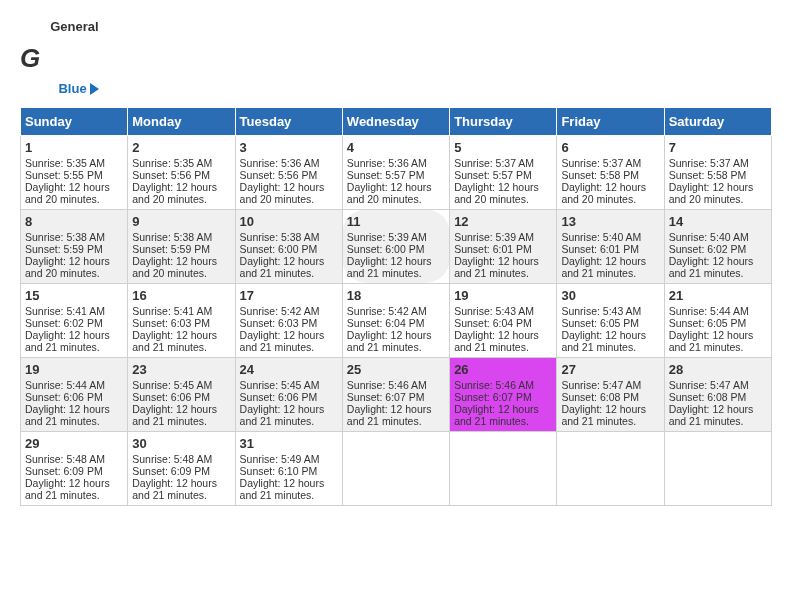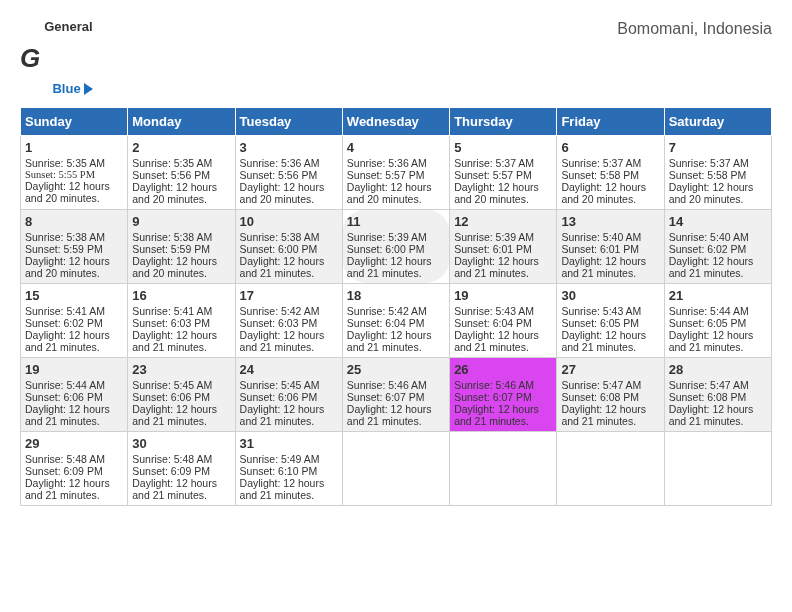--- a/index.html
+++ b/index.html
@@ -74,52 +74,51 @@
       gap: 0px;
     }
   </style>
 </head>
 <body>
 
 <div class="header">
   <div class="logo-container">
     <div class="logo-row">
       <span style="font-size:26px;font-weight:bold;font-style:italic;color:#333;">G</span>
-      <div style="display:flex;flex-direction:column;margin-left:4px;gap:48px;">
+      <div style="display:flex;flex-direction:column;margin-left:10px;gap:48px;">
         <span style="font-size:13px;font-weight:bold;color:#333;line-height:1.1;">General</span>
         <div style="display:flex;align-items:center;justify-content:flex-end;">
           <span style="font-size:13px;font-weight:bold;color:#1a6fbf;line-height:1.1;">Blue</span>
           <div style="width:0;height:0;border-left:9px solid #1a6fbf;border-top:6px solid transparent;border-bottom:6px solid transparent;margin-left:3px;"></div>
         </div>
       </div>
     </div>
   </div>
   <div class="title-block">
-    <h2>Bomomani, Indonesia</h2>
   </div>
 </div>
 
 <table class="calendar">
   <thead>
     <tr>
     <th>Sunday</th>
         <th>Monday</th>
         <th>Tuesday</th>
         <th>Wednesday</th>
         <th>Thursday</th>
         <th>Friday</th>
         <th>Saturday</th>
       </tr>
   </thead>
   <tbody id="calendar-body">
   <tr>
         <td>
           <span class="day-num">1</span>
           <span style="display: block;">Sunrise: 5:35 AM</span>
-          <span style="display: block; font-family: Liberation Serif, serif;">Sunset: 5:55 PM</span>
+          <span style="display: block;">Sunset: 5:55 PM</span>
           <span style="display: block;">Daylight: 12 hours and 20 minutes.</span>
         </td>
         <td>
           <span class="day-num">2</span>
           <span style="display: block;">Sunrise: 5:35 AM</span>
           <span style="display: block;">Sunset: 5:56 PM</span>
           <span style="display: block;">Daylight: 12 hours and 20 minutes.</span>
         </td>
         <td>
           <span class="day-num">3</span>

